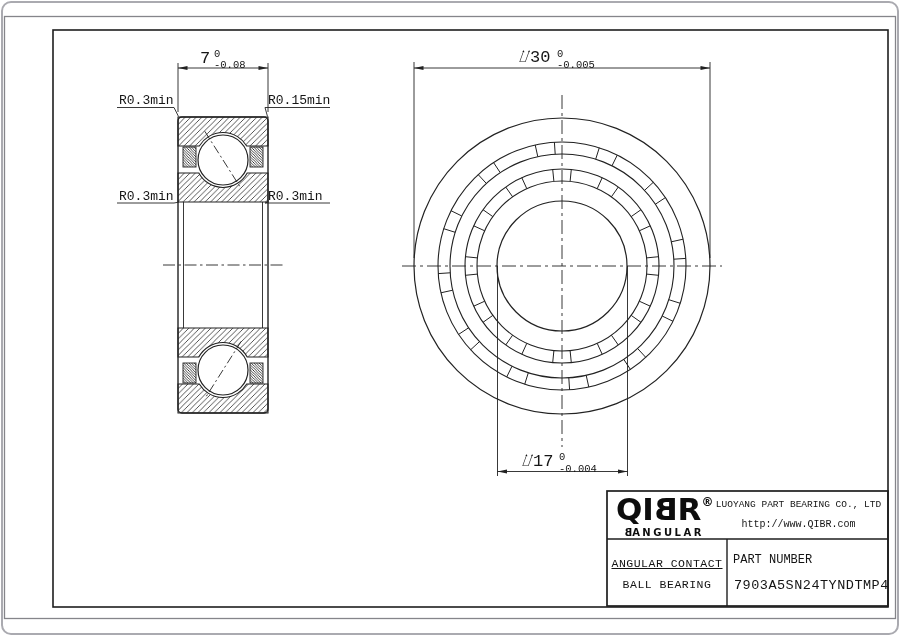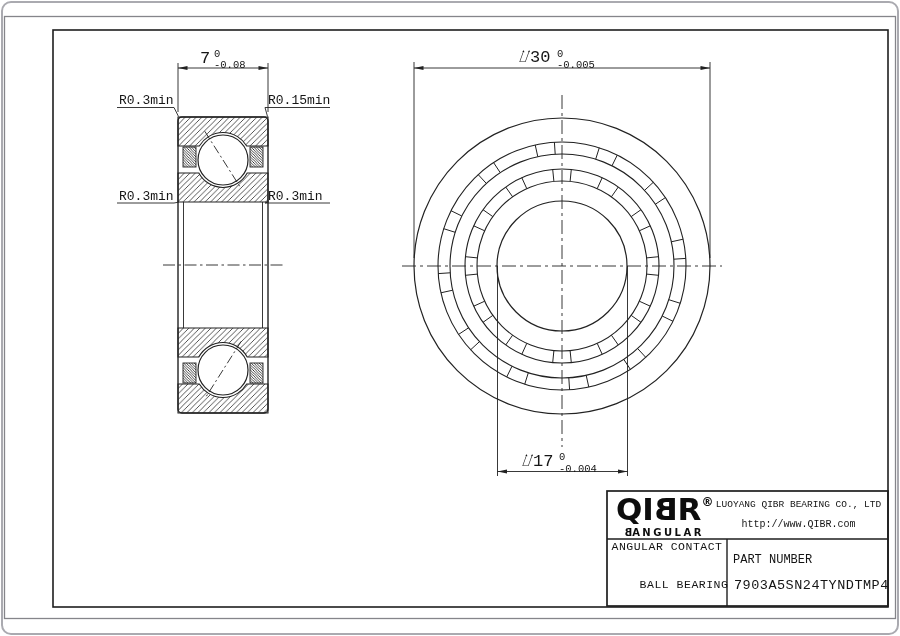--- a/index.html
+++ b/index.html
@@ -187,20 +187,20 @@
   <g stroke="#1e1e1e" fill="none">
     <rect x="607" y="491" width="281" height="115" stroke-width="1.7"></rect>
     <line x1="607" y1="539" x2="888" y2="539" stroke-width="1.4"></line>
     <line x1="727" y1="539" x2="727" y2="606" stroke-width="1.4"></line>
   </g>
 </svg>
 
 <div class="tb-text logo-main" style="left:616px;top:494px;"><span>QI</span><span class="mirror">B</span><span>R</span><span class="logo-reg">®</span></div>
 <div class="tb-text logo-sub" style="left:622px;top:527px;"><span class="mirror">B</span><span>ANGULAR</span></div>
 
-<div class="tb-text company-line" style="left:706px;top:499px;">LUOYANG QIBR BEARING CO., LTD</div>
+<div class="tb-text company-line" style="left:706px;top:499px;">LUOYANG PART BEARING CO., LTD</div>
 <div class="tb-text website-line" style="left:706px;top:519px;">http://www.QIBR.com</div>
 
-<div class="tb-text product-line" style="left:607px;top:540px;">ANGULAR CONTACT</div>
-<div class="tb-text product-line" style="left:607px;top:578px;margin-left:17px;">BALL BEARING</div>
+<div class="tb-text product-line" style="left:607px;top:557px;text-decoration:underline;">ANGULAR CONTACT</div>
+<div class="tb-text product-line" style="left:607px;top:578px;">BALL BEARING</div>
 
 <div class="tb-text pn-label" style="left:733px;top:553px;">PART NUMBER</div>
 <div class="tb-text pn-value" style="left:734px;top:578px;">7903A5SN24TYNDTMP4</div>
 
 </body></html>

